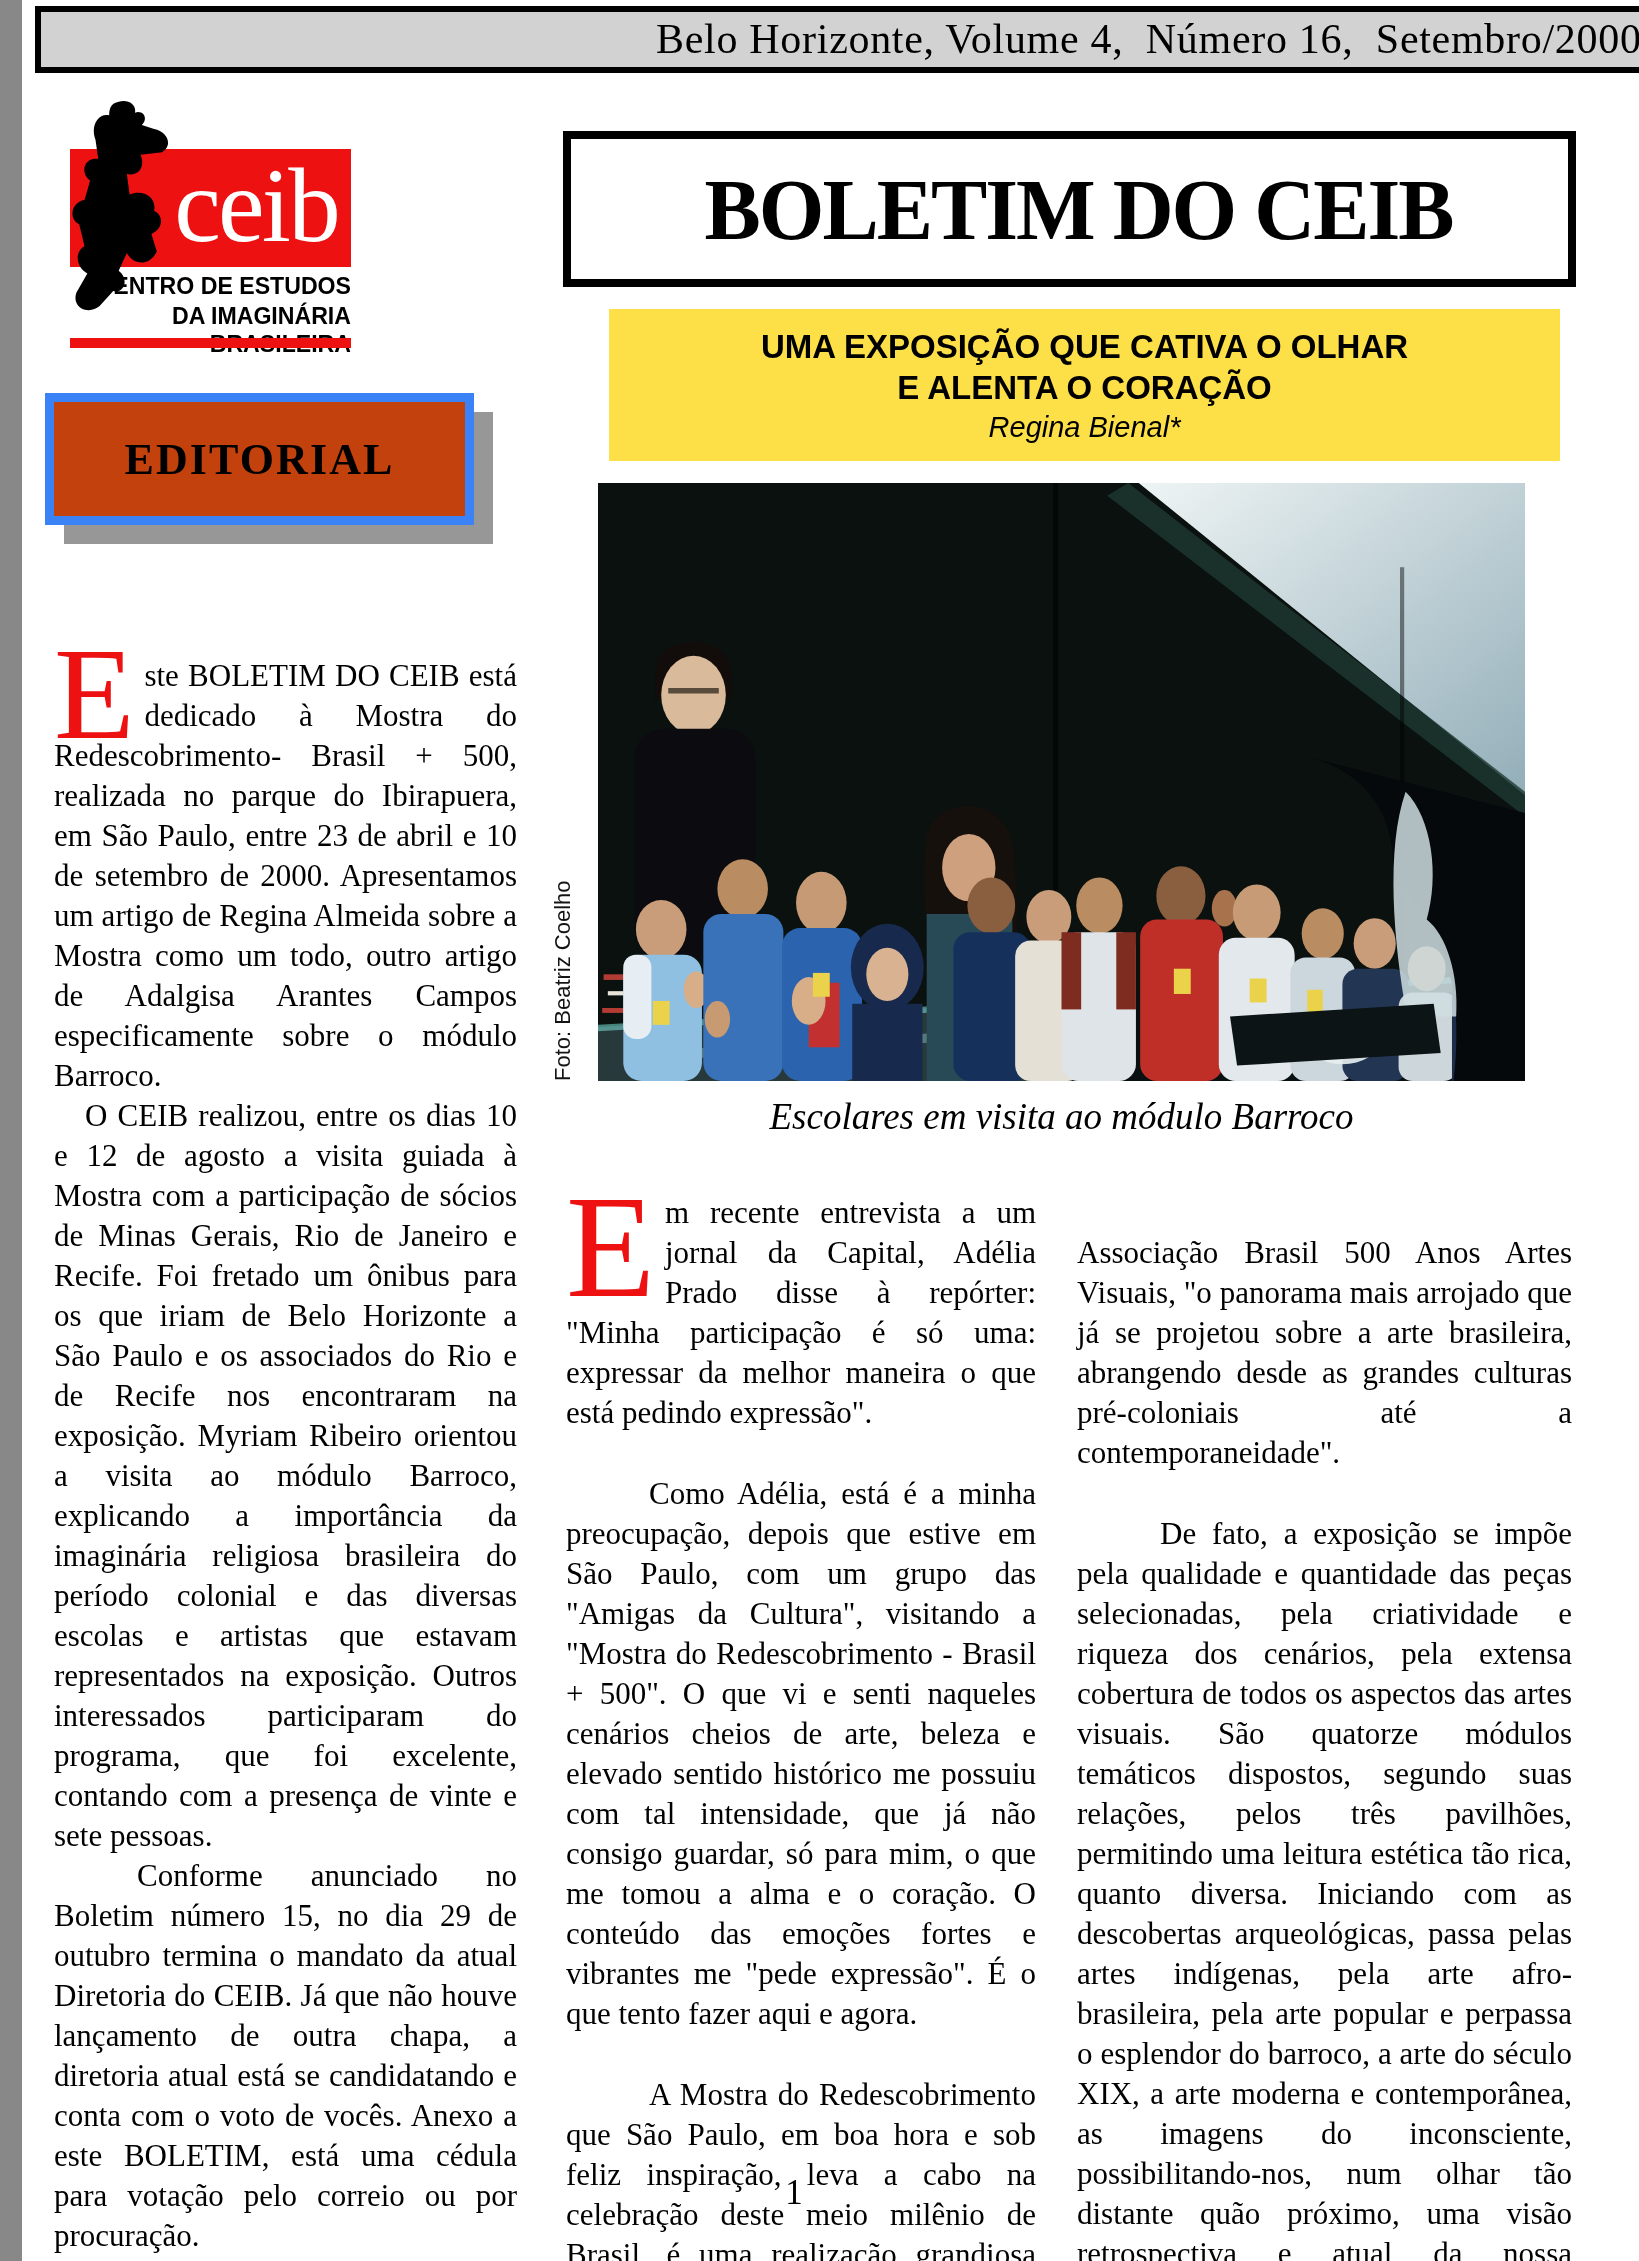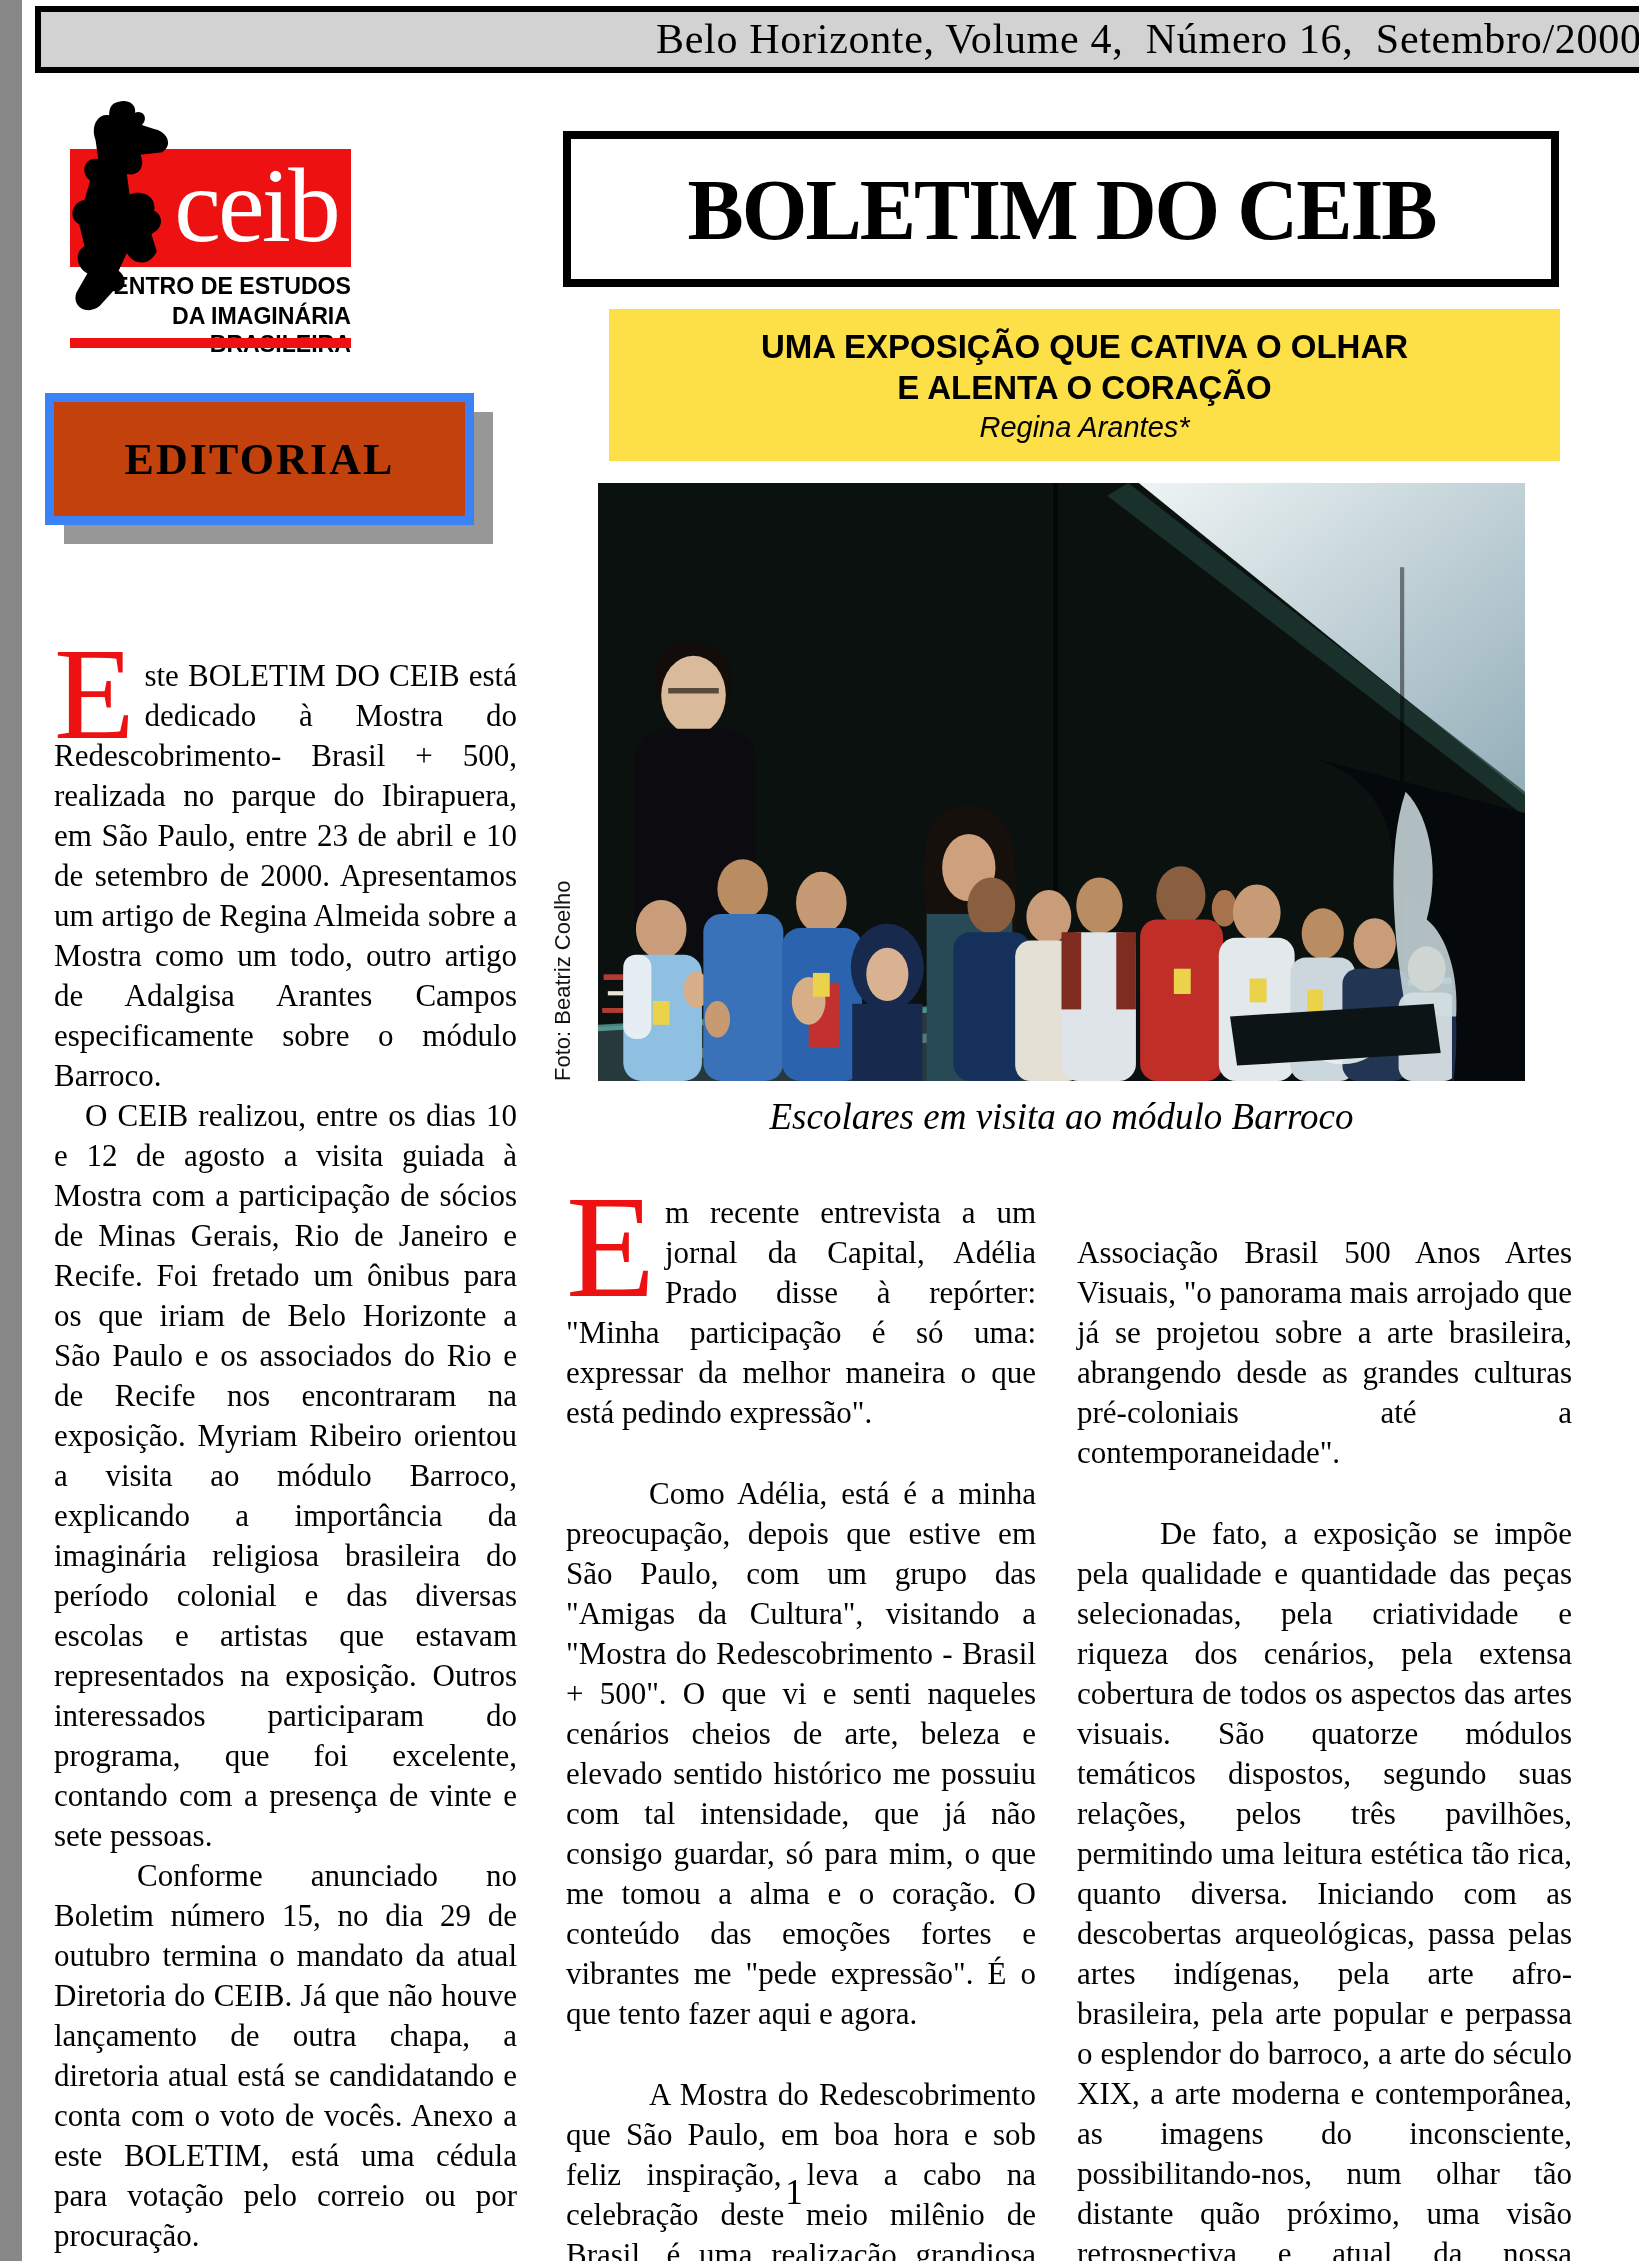--- a/index.html
+++ b/index.html
@@ -27,21 +27,21 @@
   .logo-redbar{position:absolute;left:14px;top:226px;width:281px;height:9.8px;background:#ee1111;}
 
   
   .editorial-box{position:absolute;left:23px;top:393px;width:411px;height:114px;
                  background:#c2410c;border:9px solid #3b82f6;box-shadow:19px 19px 0 #979797;
                  display:flex;align-items:center;justify-content:center;text-align:right;}
   .editorial-box span{font-size:44px;font-weight:bold;letter-spacing:2.1px;}
 
   
   .title-box{position:absolute;left:541px;top:131px;width:980px;height:140px;
-             border:8.4px solid #000;display:flex;align-items:center;justify-content:center;}
+             border:8.4px solid #000;display:flex;align-items:center;justify-content:center;padding-left:17px;}
   .title-box span{font-size:87px;font-weight:bold;letter-spacing:-2.1px;
                   transform:scaleX(.97);white-space:nowrap;}
 
   
   .article-header{position:absolute;left:587px;top:309px;width:951px;height:152px;
                   background:#fde047;text-align:center;
                   font-family:"Liberation Sans",sans-serif;padding-top:0;}
   .ah-line{font-size:33px;font-weight:bold;line-height:41px;}
   .ah-line.first{margin-top:17px;}
   .ah-byline{font-size:29px;font-style:italic;line-height:39px;}
@@ -97,21 +97,21 @@
     <span>EDITORIAL</span>
   </div>
 
   <div class="title-box">
     <span>BOLETIM DO CEIB</span>
   </div>
 
   <div class="article-header">
     <div class="ah-line first">UMA EXPOSIÇÃO QUE CATIVA O OLHAR</div>
     <div class="ah-line">E ALENTA O CORAÇÃO</div>
-    <div class="ah-byline">Regina Arantes*</div>
+    <div class="ah-byline">Regina Bienal*</div>
   </div>
 
   <div class="photo-credit">Foto: Beatriz Coelho</div>
 
   <figure class="photo">
     <svg viewBox="0 0 1320 852" preserveAspectRatio="none">
       <defs>
         <linearGradient id="sky" x1="0" y1="0" x2="1" y2="1">
           <stop offset="0" stop-color="#eef4f4"></stop>
           <stop offset="1" stop-color="#93aeb9"></stop>

